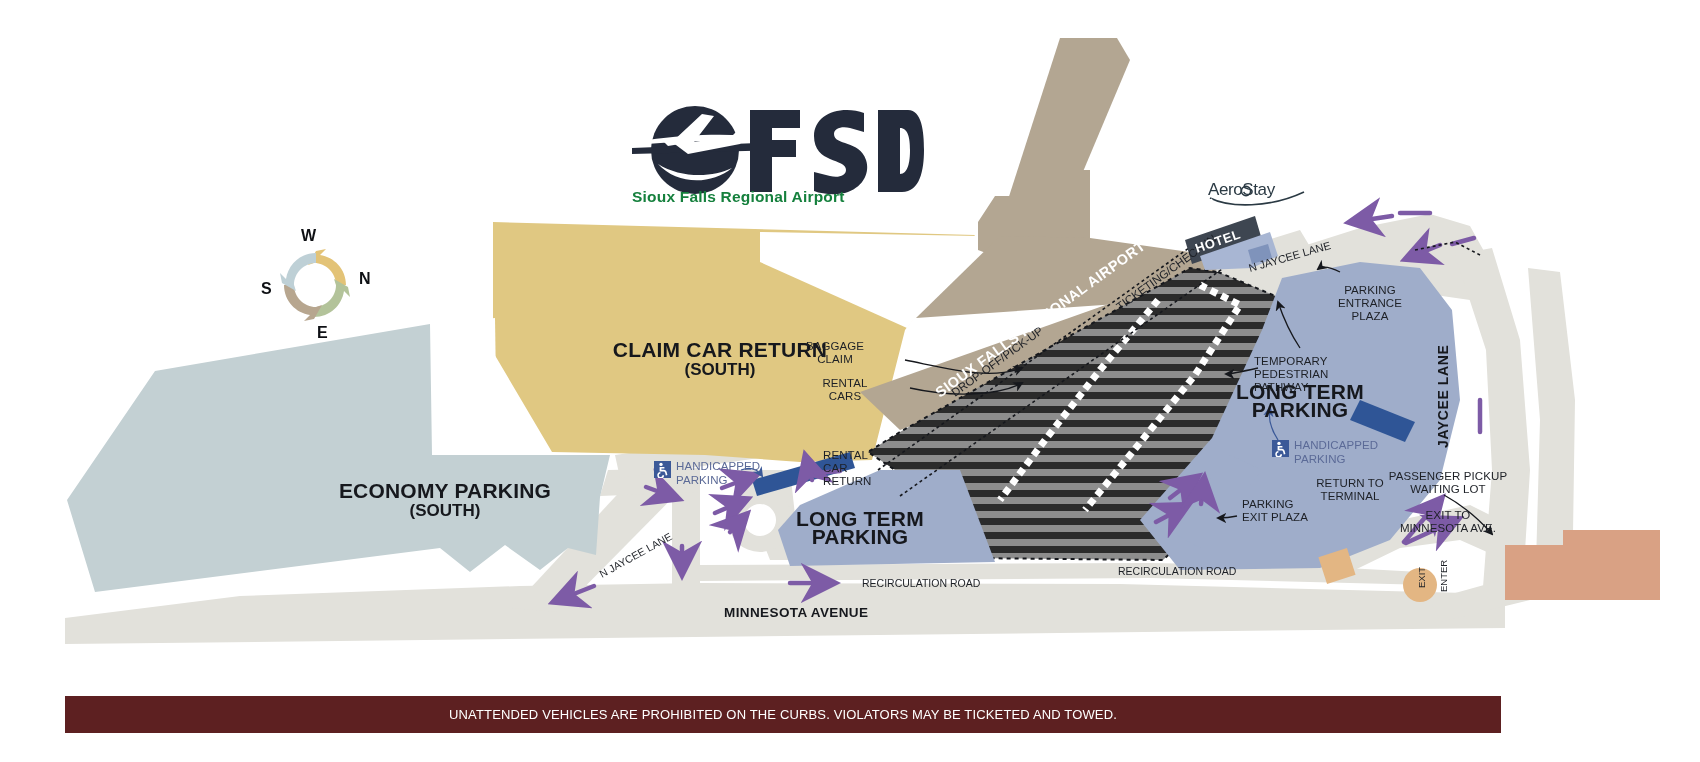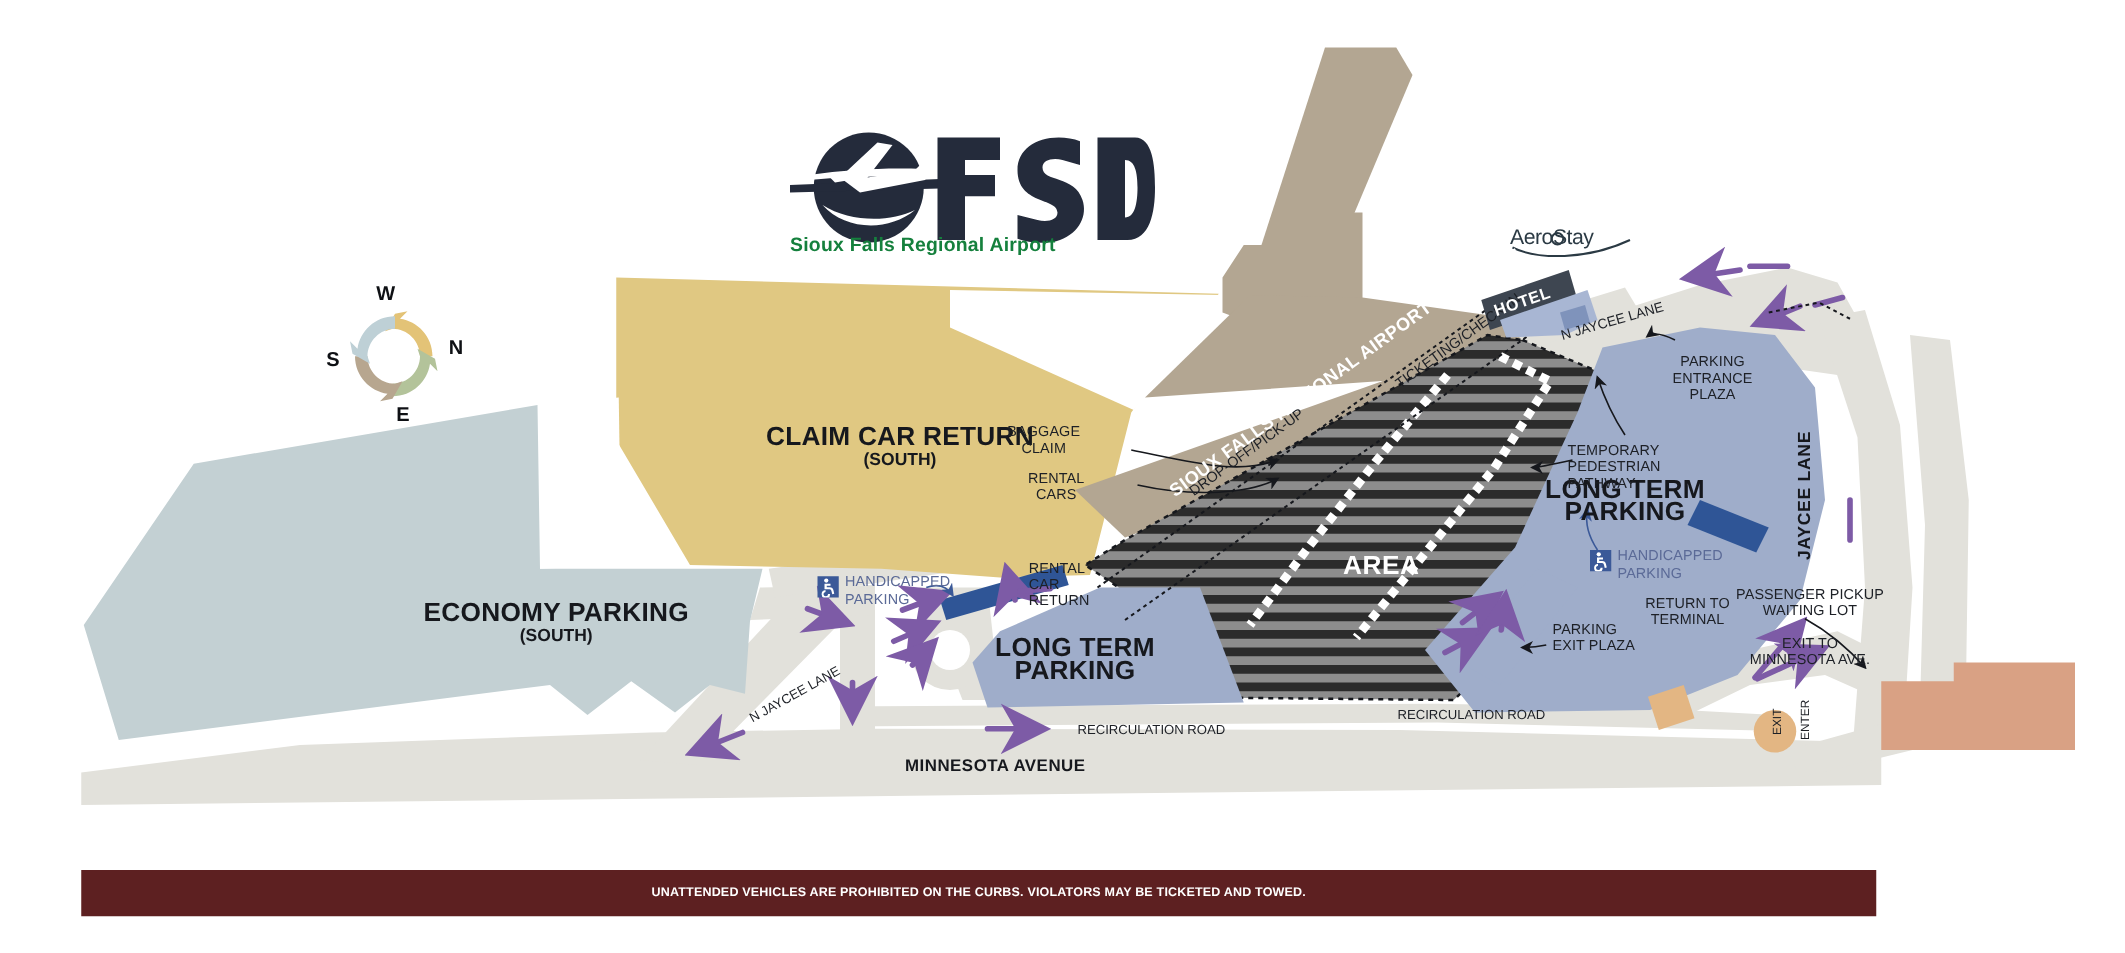--- a/index.html
+++ b/index.html
@@ -32,21 +32,21 @@
   }
   .lot-title {
     font-weight: bold;
     font-size: 21px;
     letter-spacing: .2px;
     text-align: center;
     color: #16181d;
   }
   .lot-sub {
     font-weight: bold;
-    font-size: 14px;
+    font-size: 17px;
     text-align: center;
     color: #16181d;
   }
   .constr-title {
     font-weight: bold;
     font-size: 21px;
     text-align: center;
     color: #ffffff;
     letter-spacing: .4px;
   }
@@ -74,22 +74,22 @@
     position: absolute;
     left: 65px; top: 696px;
     width: 1436px; height: 37px;
     background: #5d2021;
     display: flex;
     align-items: center;
     justify-content: center;
   }
   #warning-banner .txt {
     color: #ffffff;
-    font-size: 10px;
-    font-weight: bold;
+    font-size: 13px;
+    font-weight: normal;
     letter-spacing: .15px;
   }
   
   #logo-block {
     position: absolute;
     left: 632px; top: 92px;
     width: 292px; height: 120px;
   }
   #logo-sub {
     position: absolute;
@@ -306,21 +306,20 @@
 
   <div class="lbl lot-title" style="left:595px;top:338px;width:250px;">CLAIM CAR RETURN</div>
   <div class="lbl lot-sub" style="left:595px;top:360px;width:250px;">(SOUTH)</div>
 
   <div class="lbl lot-title" style="left:760px;top:507px;width:200px;">LONG TERM</div>
   <div class="lbl lot-title" style="left:760px;top:525px;width:200px;">PARKING</div>
 
   <div class="lbl lot-title" style="left:1200px;top:380px;width:200px;">LONG TERM</div>
   <div class="lbl lot-title" style="left:1200px;top:398px;width:200px;">PARKING</div>
 
-  <div class="lbl constr-title" style="left:975px;top:441px;width:260px;">AREA</div>
 
   <div class="lbl callout r" style="left:780px;top:340px;width:110px;">BAGGAGE<br>CLAIM</div>
   <div class="lbl callout r" style="left:800px;top:377px;width:90px;">RENTAL<br>CARS</div>
   <div class="lbl callout l" style="left:823px;top:449px;width:90px;">RENTAL<br>CAR<br>RETURN</div>
   <div class="lbl callout l" style="left:1254px;top:343px;width:110px;margin-top:12px;">TEMPORARY<br>PEDESTRIAN<br>PATHWAY</div>
   <div class="lbl callout" style="left:1315px;top:284px;width:110px;">PARKING<br>ENTRANCE<br>PLAZA</div>
   <div class="lbl callout l" style="left:1242px;top:498px;width:110px;">PARKING<br>EXIT PLAZA</div>
   <div class="lbl callout" style="left:1300px;top:477px;width:100px;">RETURN TO<br>TERMINAL</div>
   <div class="lbl callout" style="left:1350px;top:509px;width:110px;margin-left:43px;">EXIT TO<br>MINNESOTA AVE.</div>
   <div class="lbl callout" style="left:1388px;top:470px;width:120px;">PASSENGER PICKUP<br>WAITING LOT</div>

